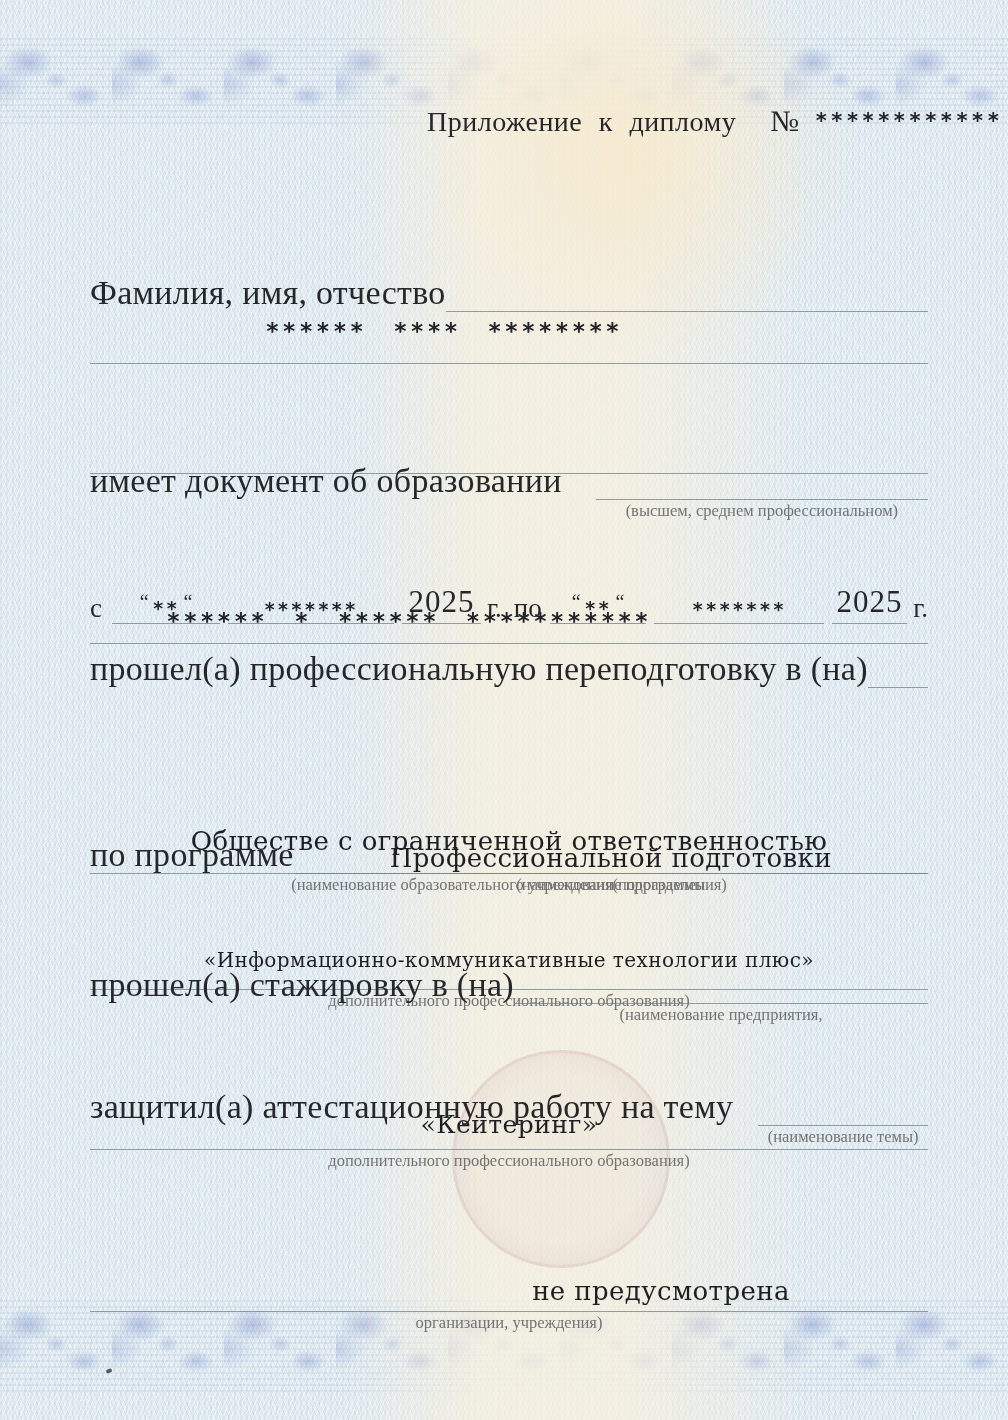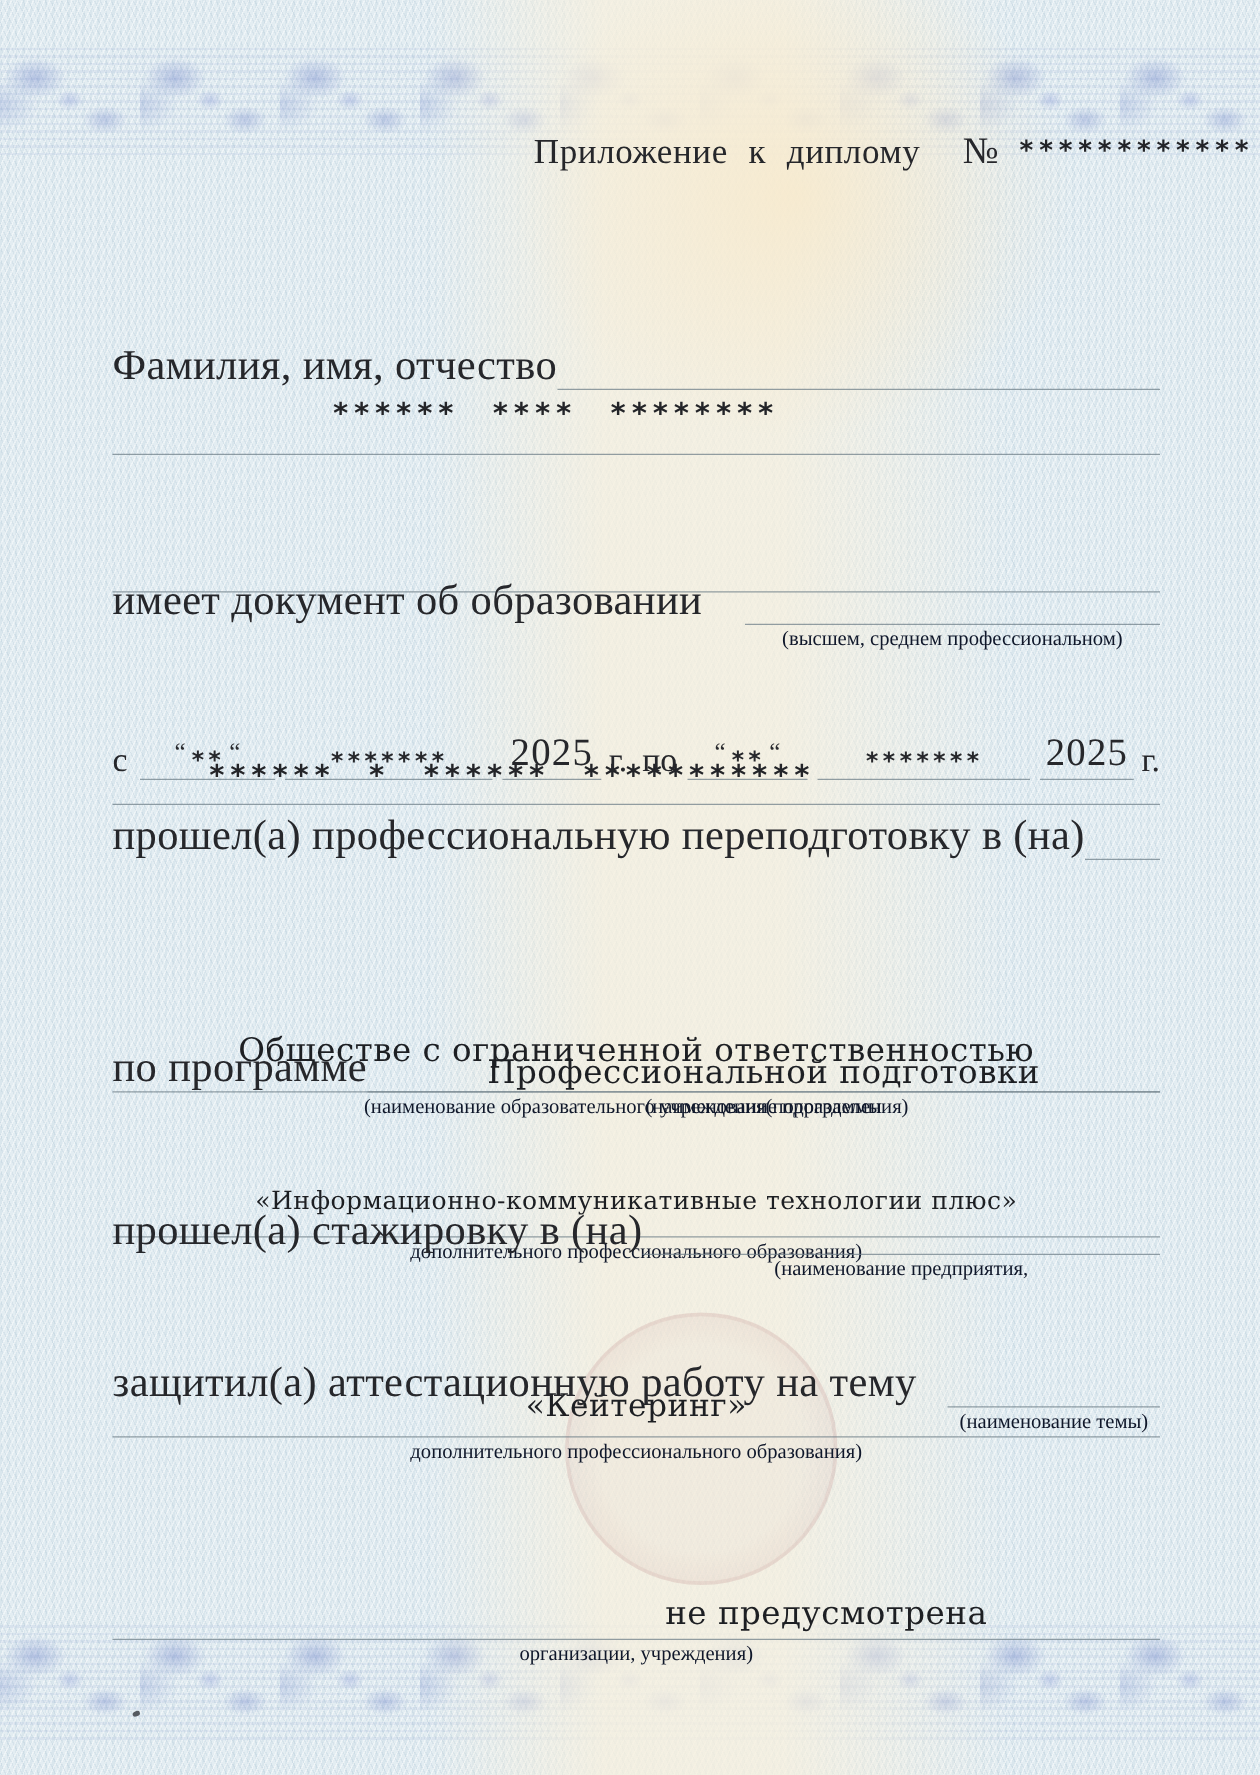--- a/index.html
+++ b/index.html
@@ -70,21 +70,21 @@
     font-family:"DejaVu Serif", serif;
     font-size:25px;color:#1d1f23;letter-spacing:0.4px;
   }
   .stars{
     font-family:"DejaVu Sans Mono", monospace;
     font-weight:bold;font-size:23px;color:#232428;
     letter-spacing:3px;word-spacing:10px;white-space:nowrap;
   }
   .hint{
     position:absolute;top:100%;left:0;right:0;margin-top:2px;
-    text-align:center;font-size:16.5px;color:#0f172a;white-space:nowrap;
+    text-align:center;font-size:16.5px;color:#737373;white-space:nowrap;
   }
 
   
   .title-row{position:absolute;top:104px;left:427px;display:flex;align-items:baseline;}
   .title-text{font-size:28px;word-spacing:9px;letter-spacing:0.5px;}
   .numero{font-size:30px;margin-left:34px;}
   .title-stars{margin-left:16px;font-size:21px;position:relative;top:-3px;}
 
   
   .dgroup{border-bottom:1.3px solid rgba(112,128,138,0.75);text-align:center;white-space:nowrap;padding-bottom:3px;}

